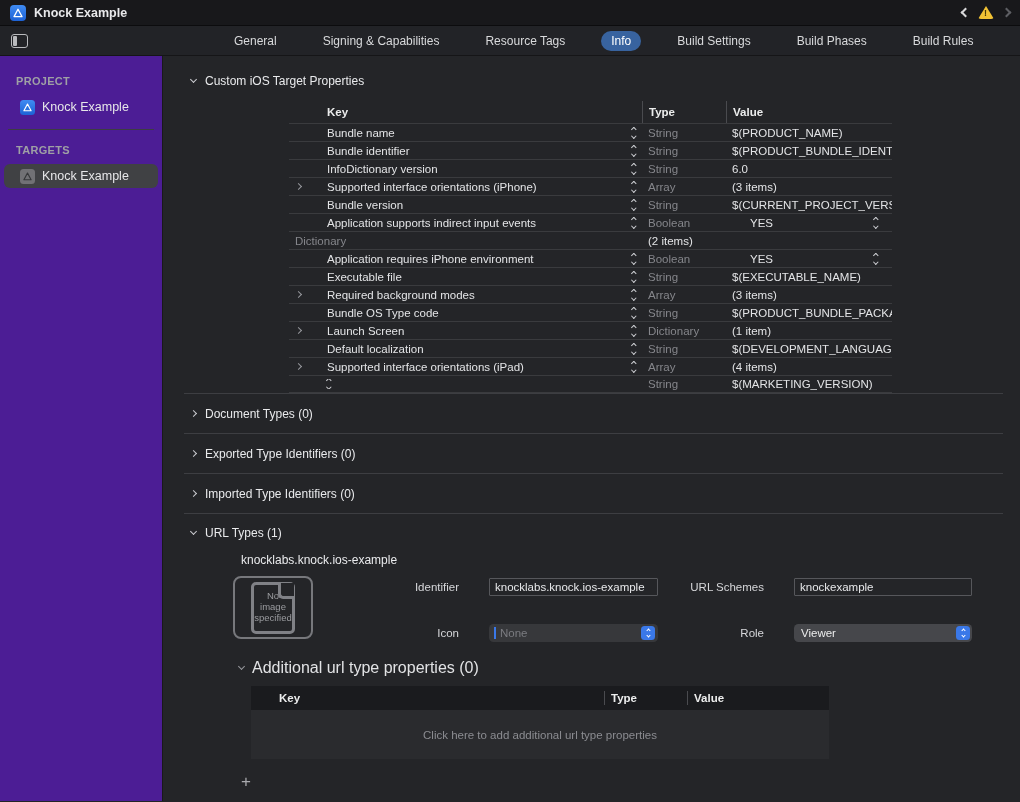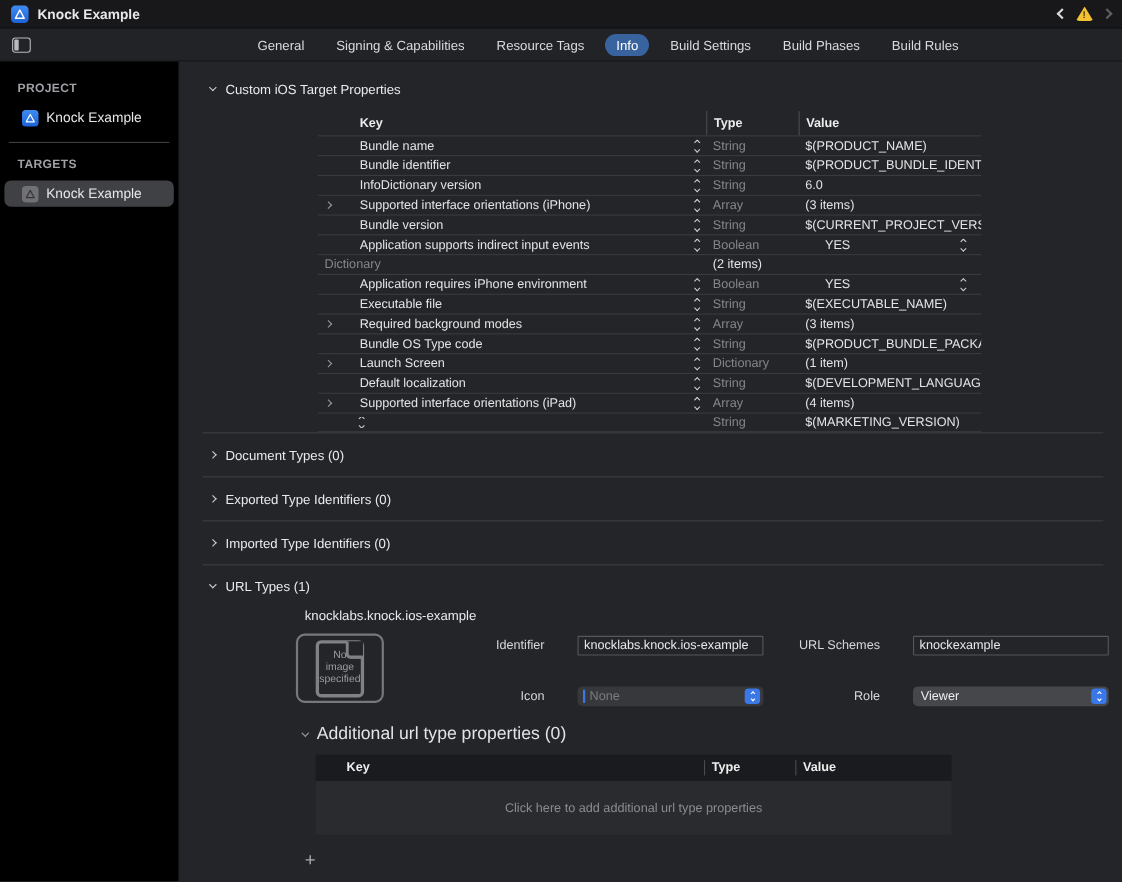--- a/index.html
+++ b/index.html
@@ -16,27 +16,27 @@
   .navchev { width:7px; height:7px; border:solid #d8d8da; border-width:2px 2px 0 0; display:inline-block; }
   .navchev.back { transform:rotate(-135deg); }
   .navchev.fwd { transform:rotate(45deg); border-color:#5d5e63; }
   .warn { position:relative; width:0; height:0; border-left:8px solid transparent; border-right:8px solid transparent; border-bottom:13px solid #f2c234; border-radius:3px; }
   .warn:after { content:"!"; position:absolute; left:-2px; top:2px; font-size:9px; font-weight:bold; color:#4a3a06; }
 
   
   .toolbar { height:30px; background:#222327; display:flex; align-items:center; border-bottom:1px solid #151517; }
   .sb-toggle { width:17px; height:14px; border:1.5px solid #b9babd; border-radius:3px; margin-left:11px; position:relative; }
   .sb-toggle:before { content:""; position:absolute; left:1px; top:1px; bottom:1px; width:4px; background:#b9babd; border-radius:1px; }
-  .tabs { display:flex; align-items:flex-start; gap:9px; margin-left:196px; }
+  .tabs { display:flex; align-items:flex-start; gap:26px; margin-left:196px; }
   .tab { font-size:12px; color:#d9dadc; padding:3px 10px; border-radius:10px; white-space:nowrap; }
   .tab.sel { background:#38639f; color:#fff; }
 
   
   .main { display:flex; height:745px; }
-  .sidebar { width:163px; background:#000000; border-right:1px solid #19191b; padding-top:13px; flex-shrink:0; }
+  .sidebar { width:163px; background:#4c1d95; border-right:1px solid #19191b; padding-top:13px; flex-shrink:0; }
   .sb-head { font-size:11px; font-weight:bold; color:#9fa0a5; padding:6px 0 6px 16px; letter-spacing:.3px; }
   .sb-item { display:flex; align-items:center; gap:7px; height:24px; margin:2px 4px; padding-left:16px; border-radius:6px; font-size:12.5px; color:#e6e6e8; }
   .sb-item.sel { background:#404144; }
   .sb-div { border-top:1px solid #3d3e41; margin:10px 8px 8px 8px; }
   .sb-icon { width:15px; height:15px; border-radius:3.5px; flex-shrink:0; display:flex; align-items:center; justify-content:center; }
   .sb-icon.project { background:linear-gradient(180deg,#3f8bf2,#1d62d6); }
   .sb-icon.target { background:#717175; }
 
   .content { flex:1; background:#242528; font-size:11.5px; position:relative; overflow:hidden; }
 
@@ -69,21 +69,21 @@
   .stepper .chv.d { transform:rotate(45deg); }
   .val-stepper { margin-right:14px; }
 
   
   .collapse { height:39px; display:flex; align-items:center; }
   .collapse .inner { width:100%; }
   .hdiv { border-top:1px solid #3d3e42; margin:0 17px 0 21px; }
 
   
   .url-head { padding-top:12px; }
-  .urlentry { margin:13px 0 0 106px; width:600px; }
+  .urlentry { margin:13px 0 0 70px; width:600px; }
   .entry-name { font-size:12px; color:#e9eaec; padding-left:8px; }
   .entry-body { display:flex; margin-top:9px; }
   .imgwell { width:80px; height:63px; border:2px solid #77787c; border-radius:8px; display:flex; align-items:center; justify-content:center; flex-shrink:0; }
   .docicon { width:44px; height:52px; border:3px solid #808186; border-radius:5px; position:relative; display:flex; align-items:center; justify-content:center; }
   .docicon:before { content:""; position:absolute; top:-2px; right:-2px; width:13px; height:13px; background:#242528; border-left:3px solid #808186; border-bottom:3px solid #808186; border-bottom-left-radius:5px; }
   .docicon .ph { font-size:9.5px; color:#9b9ca0; text-align:center; line-height:1.15; }
   .formgrid { display:grid; grid-template-columns:116px 169px 80px 178px; grid-column-gap:5px; grid-row-gap:7px; margin-left:32px; align-items:center; margin-top:2px;gap:28px; }
   .flabel { text-align:right; color:#d6d7da; font-size:11.5px; padding-right:2px; }
   .tfield { height:18px; background:#242528; border:1px solid #56575b; color:#e7e8ea; font-size:11.5px; padding:0 5px; font-family:inherit; width:100%; border-radius:1px; }
   .popup { height:18px; border-radius:4.5px; display:flex; align-items:center; position:relative; font-size:11.5px; }

